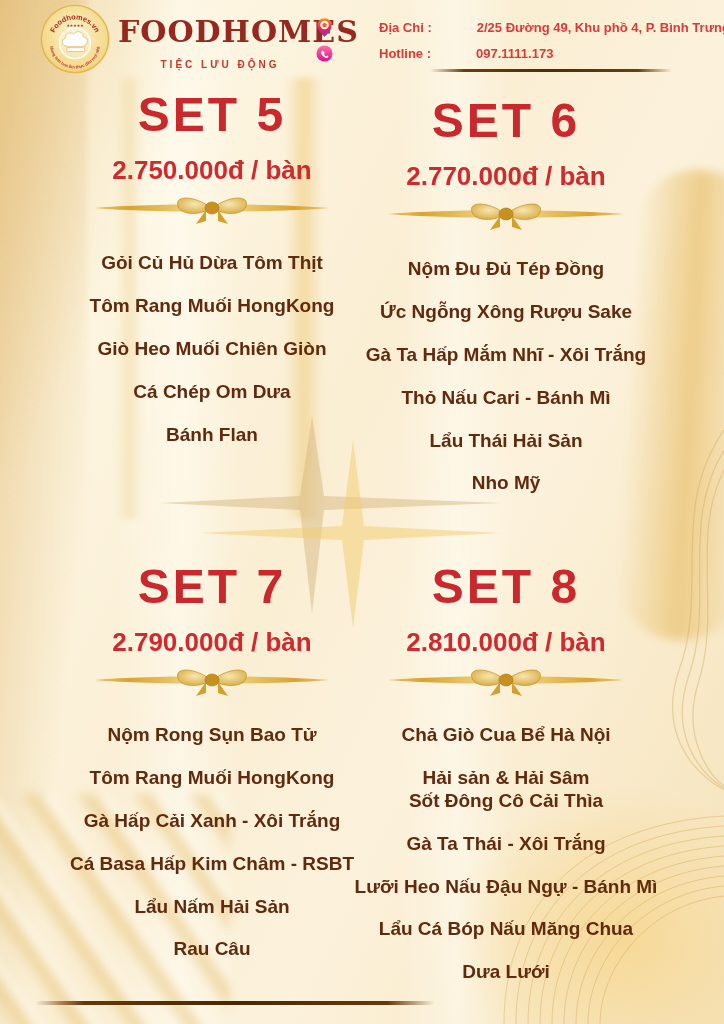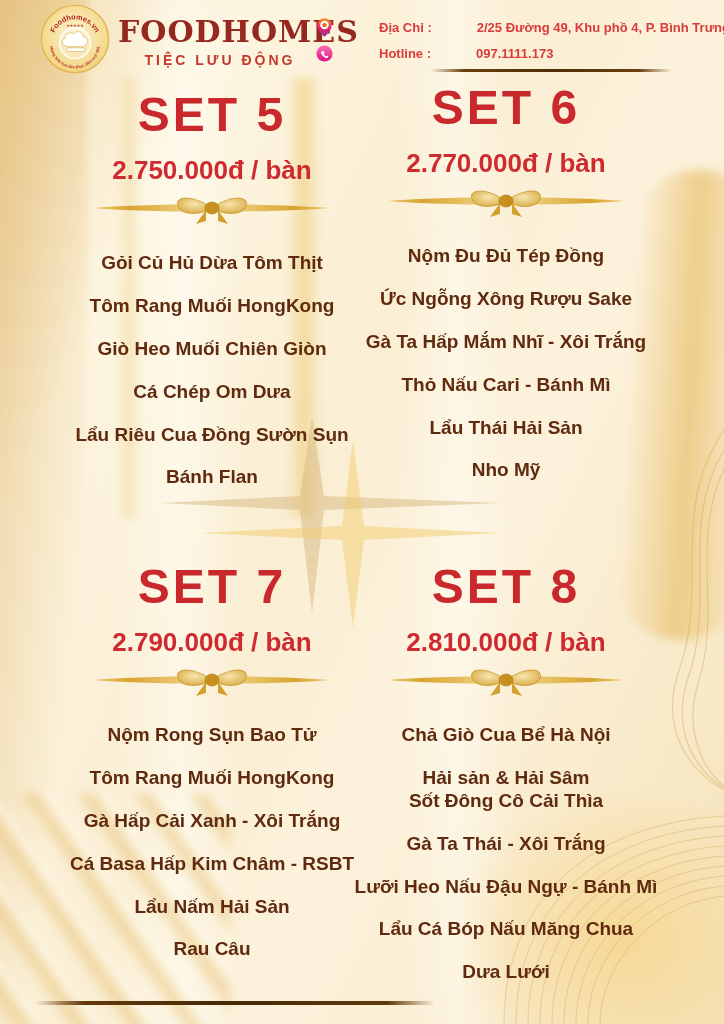--- a/index.html
+++ b/index.html
@@ -31,33 +31,33 @@
   .fan-br{position:absolute;right:0;bottom:0;}
   .swirl-right{position:absolute;right:0;top:430px;}
   .defs-holder{position:absolute;width:0;height:0;overflow:hidden;}
 
   
   .header{position:absolute;left:0;top:0;width:724px;height:86px;}
   .logo{position:absolute;left:40px;top:4px;width:70px;height:70px;}
   .brand{position:absolute;left:118px;top:14px;width:204px;text-align:center;}
   .brand-name{font-family:"DejaVu Serif",serif;font-weight:bold;font-size:30px;color:#95291f;
     letter-spacing:1px;white-space:nowrap;}
-  .brand-tagline{margin-top:3px;font-size:14px;font-weight:bold;color:#c23a2c;letter-spacing:3px;}
+  .brand-tagline{margin-top:10px;font-size:10px;font-weight:bold;color:#c23a2c;letter-spacing:3px;}
   .contact{position:absolute;left:316px;top:17px;width:400px;}
   .contact-row{display:flex;align-items:center;margin-bottom:7px;}
   .cicon{flex:0 0 auto;margin-right:6px;}
   .clabel,.ctext{font-size:13px;font-weight:bold;color:#da3a3a;white-space:nowrap;padding-left:40px;}
   .clabel{margin-right:5px;}
   .header-line{position:absolute;left:430px;top:69px;width:242px;height:3px;border-radius:2px;
     background:linear-gradient(90deg, rgba(107,63,13,0), #6b3f0d 14%, #4e2d08 50%, #6b3f0d 86%, rgba(107,63,13,0));}
 
   
   .set{position:absolute;width:360px;text-align:center;}
   .set-s5{left:32px;top:90px;}
-  .set-s6{left:326px;top:83px;}
+  .set-s6{left:326px;top:96px;}
   .set-s7{left:32px;top:562px;}
   .set-s8{left:326px;top:562px;}
   .set-name{margin:0;font-size:48px;line-height:1.05;font-weight:bold;color:#c9282d;letter-spacing:3px;}
   .set-price{margin-top:15px;font-size:26px;font-weight:bold;color:#ce2a30;}
   .ribbon{margin:8px auto 0;width:236px;height:32px;position:relative;}
   .items{list-style:none;margin:26px 0 0;padding:0;}
   .items li{font-size:19px;font-weight:bold;color:#602a0e;margin-bottom:20px;line-height:1.2;white-space:pre-line;}
 
   .bottom-line{position:absolute;left:35px;top:1001px;width:400px;height:4px;border-radius:2px;
     background:linear-gradient(90deg, rgba(95,56,12,0), #63390b 12%, #462806 50%, #63390b 88%, rgba(95,56,12,0));}
@@ -196,21 +196,20 @@
         <path d="M112,16 L102,30 L112,27 Z" fill="#d3a02e"></path>
         <path d="M124,16 L134,30 L124,27 Z" fill="#d3a02e"></path>
         <ellipse cx="118" cy="14" rx="7" ry="6" fill="#c8901f" stroke="#a9770f" stroke-width="0.6"></ellipse>
       </svg>
     </div>
     <ul class="items">
       <li>Gỏi Củ Hủ Dừa Tôm Thịt</li>
       <li>Tôm Rang Muối HongKong</li>
       <li>Giò Heo Muối  Chiên Giòn</li>
       <li>Cá Chép Om Dưa</li>
-      <li>Lẩu Riêu Cua  Đồng Sườn Sụn</li>
       <li>Bánh Flan</li>
     </ul>
   </section>
 
   <section class="set set-s6">
     <h2 class="set-name">SET 6</h2>
     <div class="set-price">2.770.000đ / bàn</div>
     <div class="ribbon">
       <svg width="236" height="32" viewBox="0 0 236 32">
         <path d="M0,14 C60,9 176,9 236,14 C176,19 60,19 0,14 Z" fill="url(#ribbonGrad)"></path>

